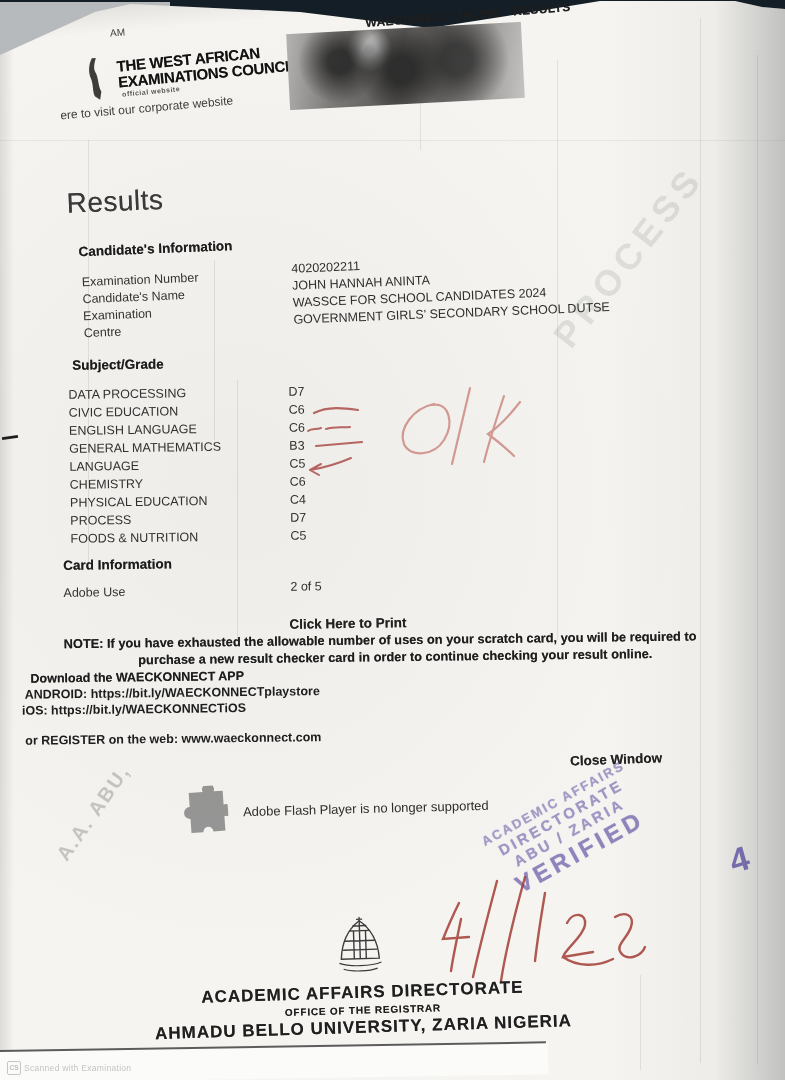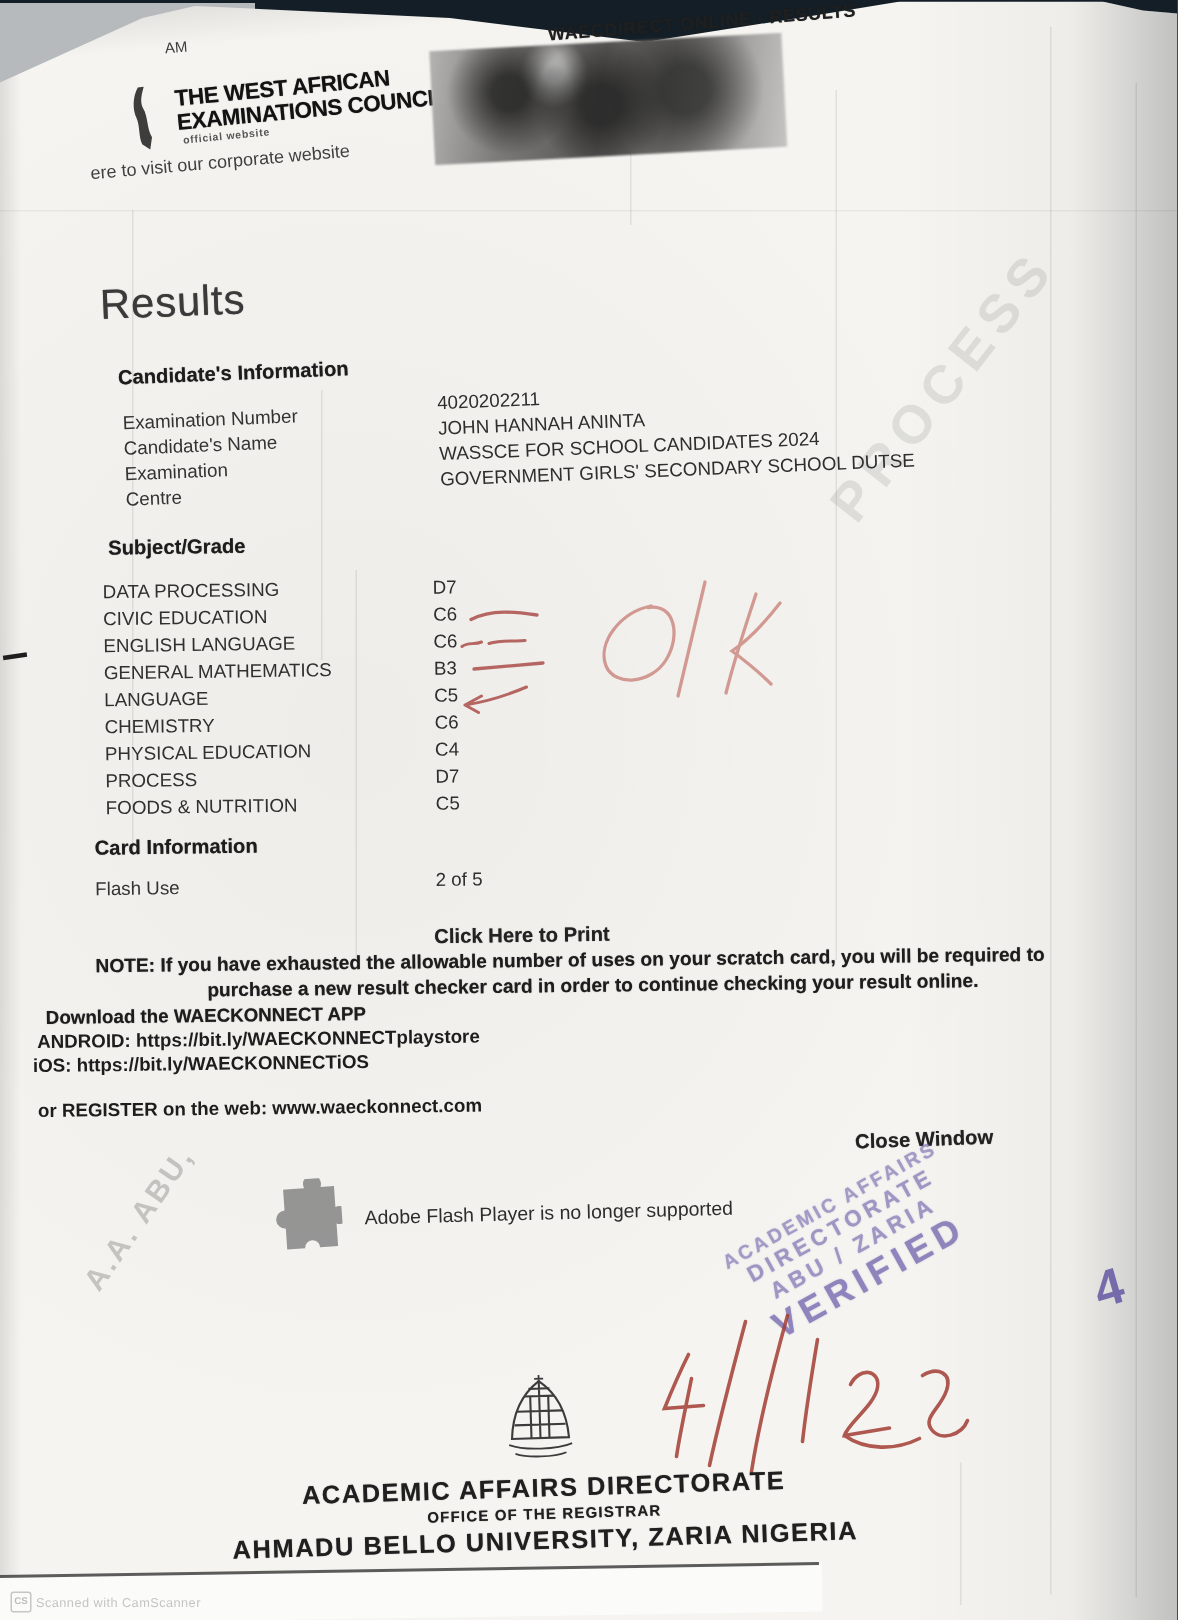--- a/index.html
+++ b/index.html
@@ -210,21 +210,21 @@
         <path d="M122 18 C114 42 106 68 102 84"></path>
         <path d="M138 24 C124 42 112 52 106 56 C114 62 126 72 132 78"></path>
       </g>
     </svg>
     </div>
 
   <div class="abs" id="margin-dash"></div>
 
   <div class="abs" id="sec-card">
     <div class="abs blurtxt" id="card-title">Card Information</div>
-    <div class="abs" id="card-use-label">Flash Use</div>
+    <div class="abs" id="card-use-label">Adobe Use</div>
     <div class="abs" id="card-use-value">2 of 5</div>
   </div>
   <div class="abs blurtxt" id="print-link">Click Here to Print</div>
 
   <div class="abs" id="sec-note">
     <div class="abs blurtxt" id="note-l1">NOTE: If you have exhausted the allowable number of uses on your scratch card, you will be required to</div>
     <div class="abs blurtxt" id="note-l2">purchase a new result checker card in order to continue checking your result online.</div>
     <div class="abs blurtxt" id="dl-head">Download the WAECKONNECT APP</div>
     <div class="abs" id="dl-android">ANDROID: https://bit.ly/WAECKONNECTplaystore</div>
     <div class="abs" id="dl-ios">iOS: https://bit.ly/WAECKONNECTiOS</div>
@@ -277,15 +277,15 @@
       </svg>
     </div>
     <div class="abs blurtxt" id="lh1">ACADEMIC AFFAIRS DIRECTORATE</div>
     <div class="abs blurtxt" id="lh2">OFFICE OF THE REGISTRAR</div>
     <div class="abs blurtxt" id="lh3">AHMADU BELLO UNIVERSITY, ZARIA NIGERIA</div>
   </div>
 
   <div class="abs" id="strip"></div>
   <div class="abs" id="edge-line"></div>
   <div class="abs" id="cs-box">CS</div>
-  <div class="abs" id="cs-text">Scanned with CamScanner</div>
+  <div class="abs" id="cs-text">Scanned with Examination</div>
 
 </div>
 
 </body></html>

